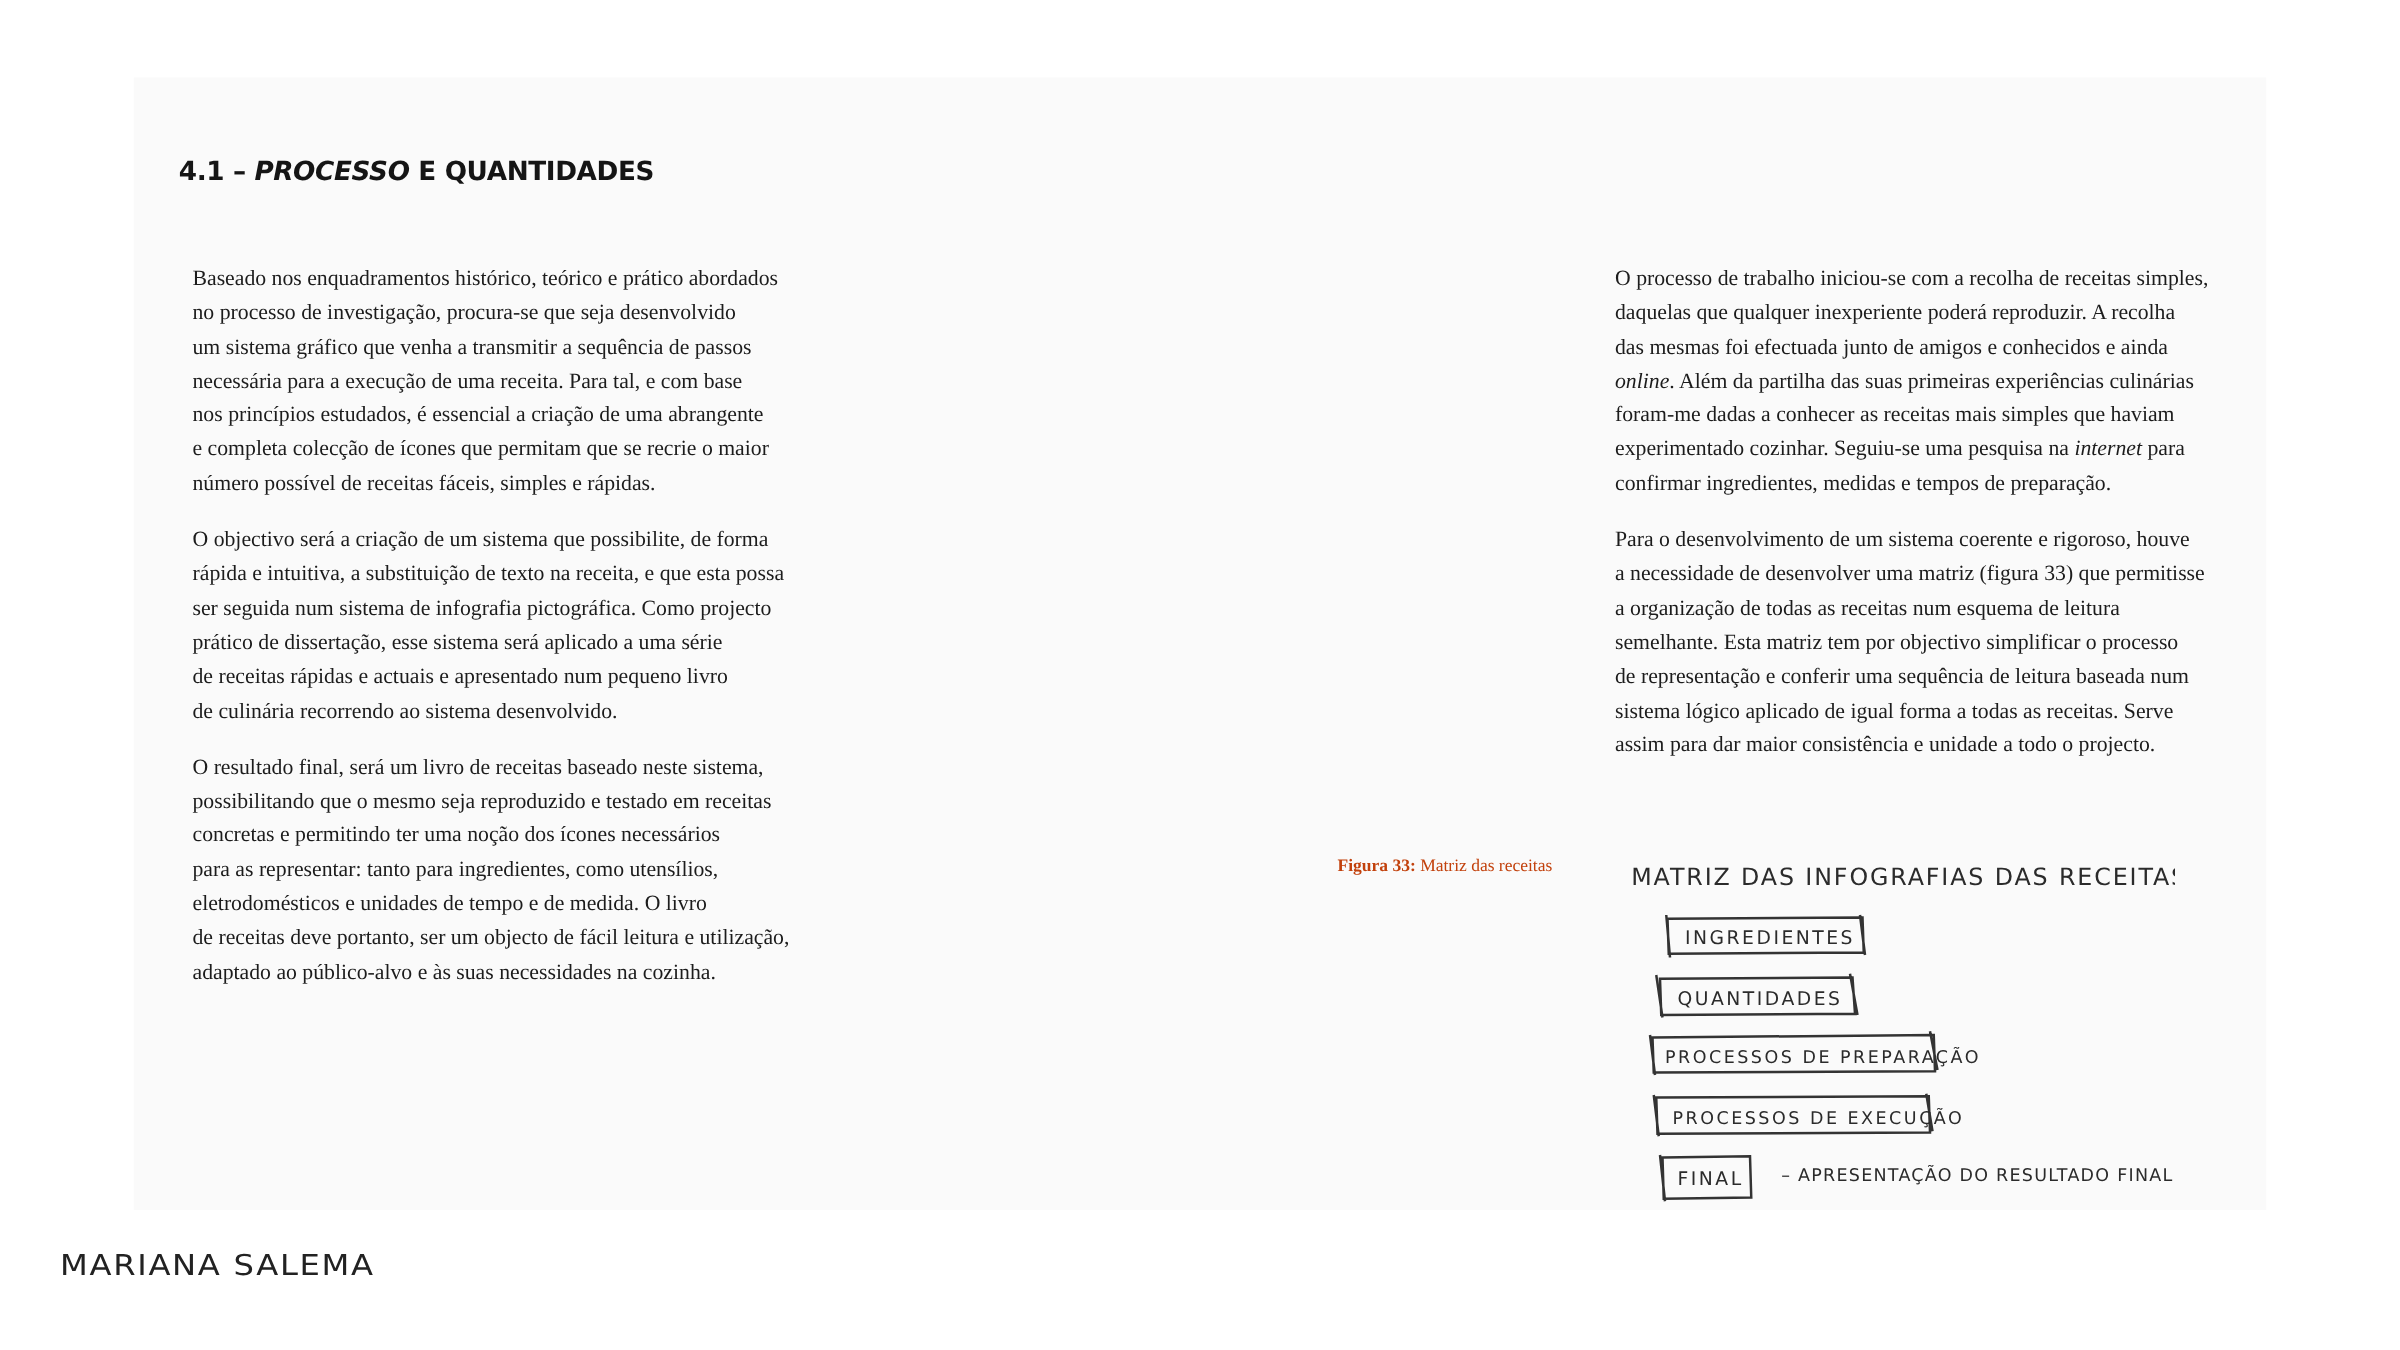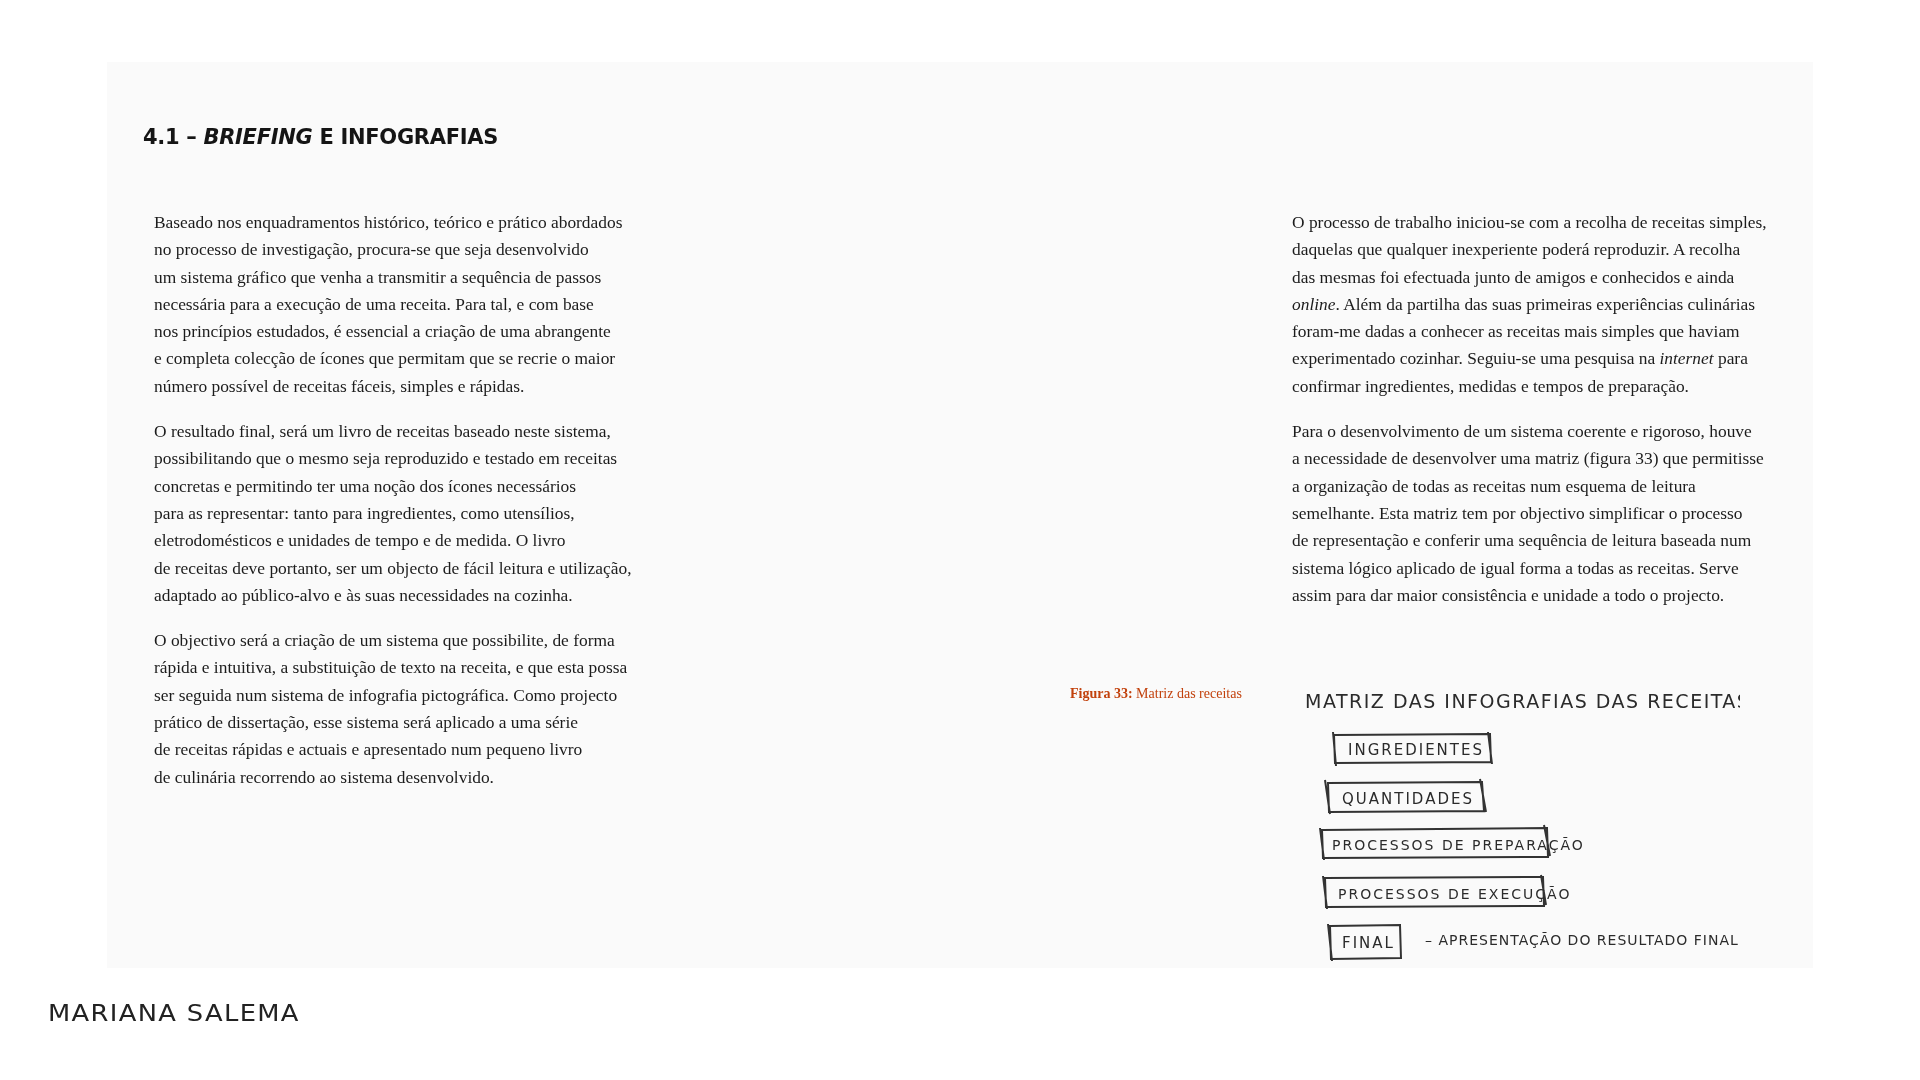--- a/index.html
+++ b/index.html
@@ -44,43 +44,43 @@
       position: absolute; left: 48px; top: 1000px;
       font-family: "DejaVu Sans", sans-serif; font-size: 23px;
       letter-spacing: 1.2px; color: #222; transform: scaleX(1.12); transform-origin: left;
     }
   </style>
 </head>
 <body>
 
 <div class="spread"></div>
 
-<h2 class="heading" style="left:143px; top:124px;"><span>4.1 –</span> <i>BRIEFING</i> <span>E INFOGRAFIAS</span></h2>
+<h2 class="heading" style="left:143px; top:124px;"><span>4.1 –</span> <i>PROCESSO</i> <span>E QUANTIDADES</span></h2>
 
 <div class="col col-left">
   <p>Baseado nos enquadramentos histórico, teórico e prático abordados
 no processo de investigação, procura-se que seja desenvolvido
 um sistema gráfico que venha a transmitir a sequência de passos
 necessária para a execução de uma receita. Para tal, e com base
 nos princípios estudados, é essencial a criação de uma abrangente
 e completa colecção de ícones que permitam que se recrie o maior
 número possível de receitas fáceis, simples e rápidas.</p>
+  <p>O objectivo será a criação de um sistema que possibilite, de forma
+rápida e intuitiva, a substituição de texto na receita, e que esta possa
+ser seguida num sistema de infografia pictográfica. Como projecto
+prático de dissertação, esse sistema será aplicado a uma série
+de receitas rápidas e actuais e  apresentado num pequeno livro
+de culinária recorrendo ao sistema desenvolvido.</p>
   <p>O resultado final, será um livro de receitas baseado neste sistema,
 possibilitando que o mesmo seja reproduzido e testado em receitas
 concretas e permitindo ter uma noção dos ícones necessários
 para as representar: tanto para ingredientes, como utensílios,
 eletrodomésticos e unidades de tempo e de medida. O livro
 de receitas deve portanto, ser um objecto de fácil leitura e utilização,
 adaptado ao público-alvo e às suas necessidades na cozinha.</p>
-  <p>O objectivo será a criação de um sistema que possibilite, de forma
-rápida e intuitiva, a substituição de texto na receita, e que esta possa
-ser seguida num sistema de infografia pictográfica. Como projecto
-prático de dissertação, esse sistema será aplicado a uma série
-de receitas rápidas e actuais e  apresentado num pequeno livro
-de culinária recorrendo ao sistema desenvolvido.</p>
 </div>
 
 <h2 class="heading" style="left:1292px; top:124px;"></h2>
 
 <div class="col col-right">
   <p><span>O processo de trabalho iniciou-se com a recolha de receitas simples,
 daquelas que qualquer inexperiente poderá reproduzir. A recolha
 das mesmas foi efectuada junto de amigos e conhecidos e ainda
 </span><i>online</i><span>. Além da partilha das suas primeiras experiências culinárias
 foram-me dadas a conhecer as receitas mais simples que haviam

